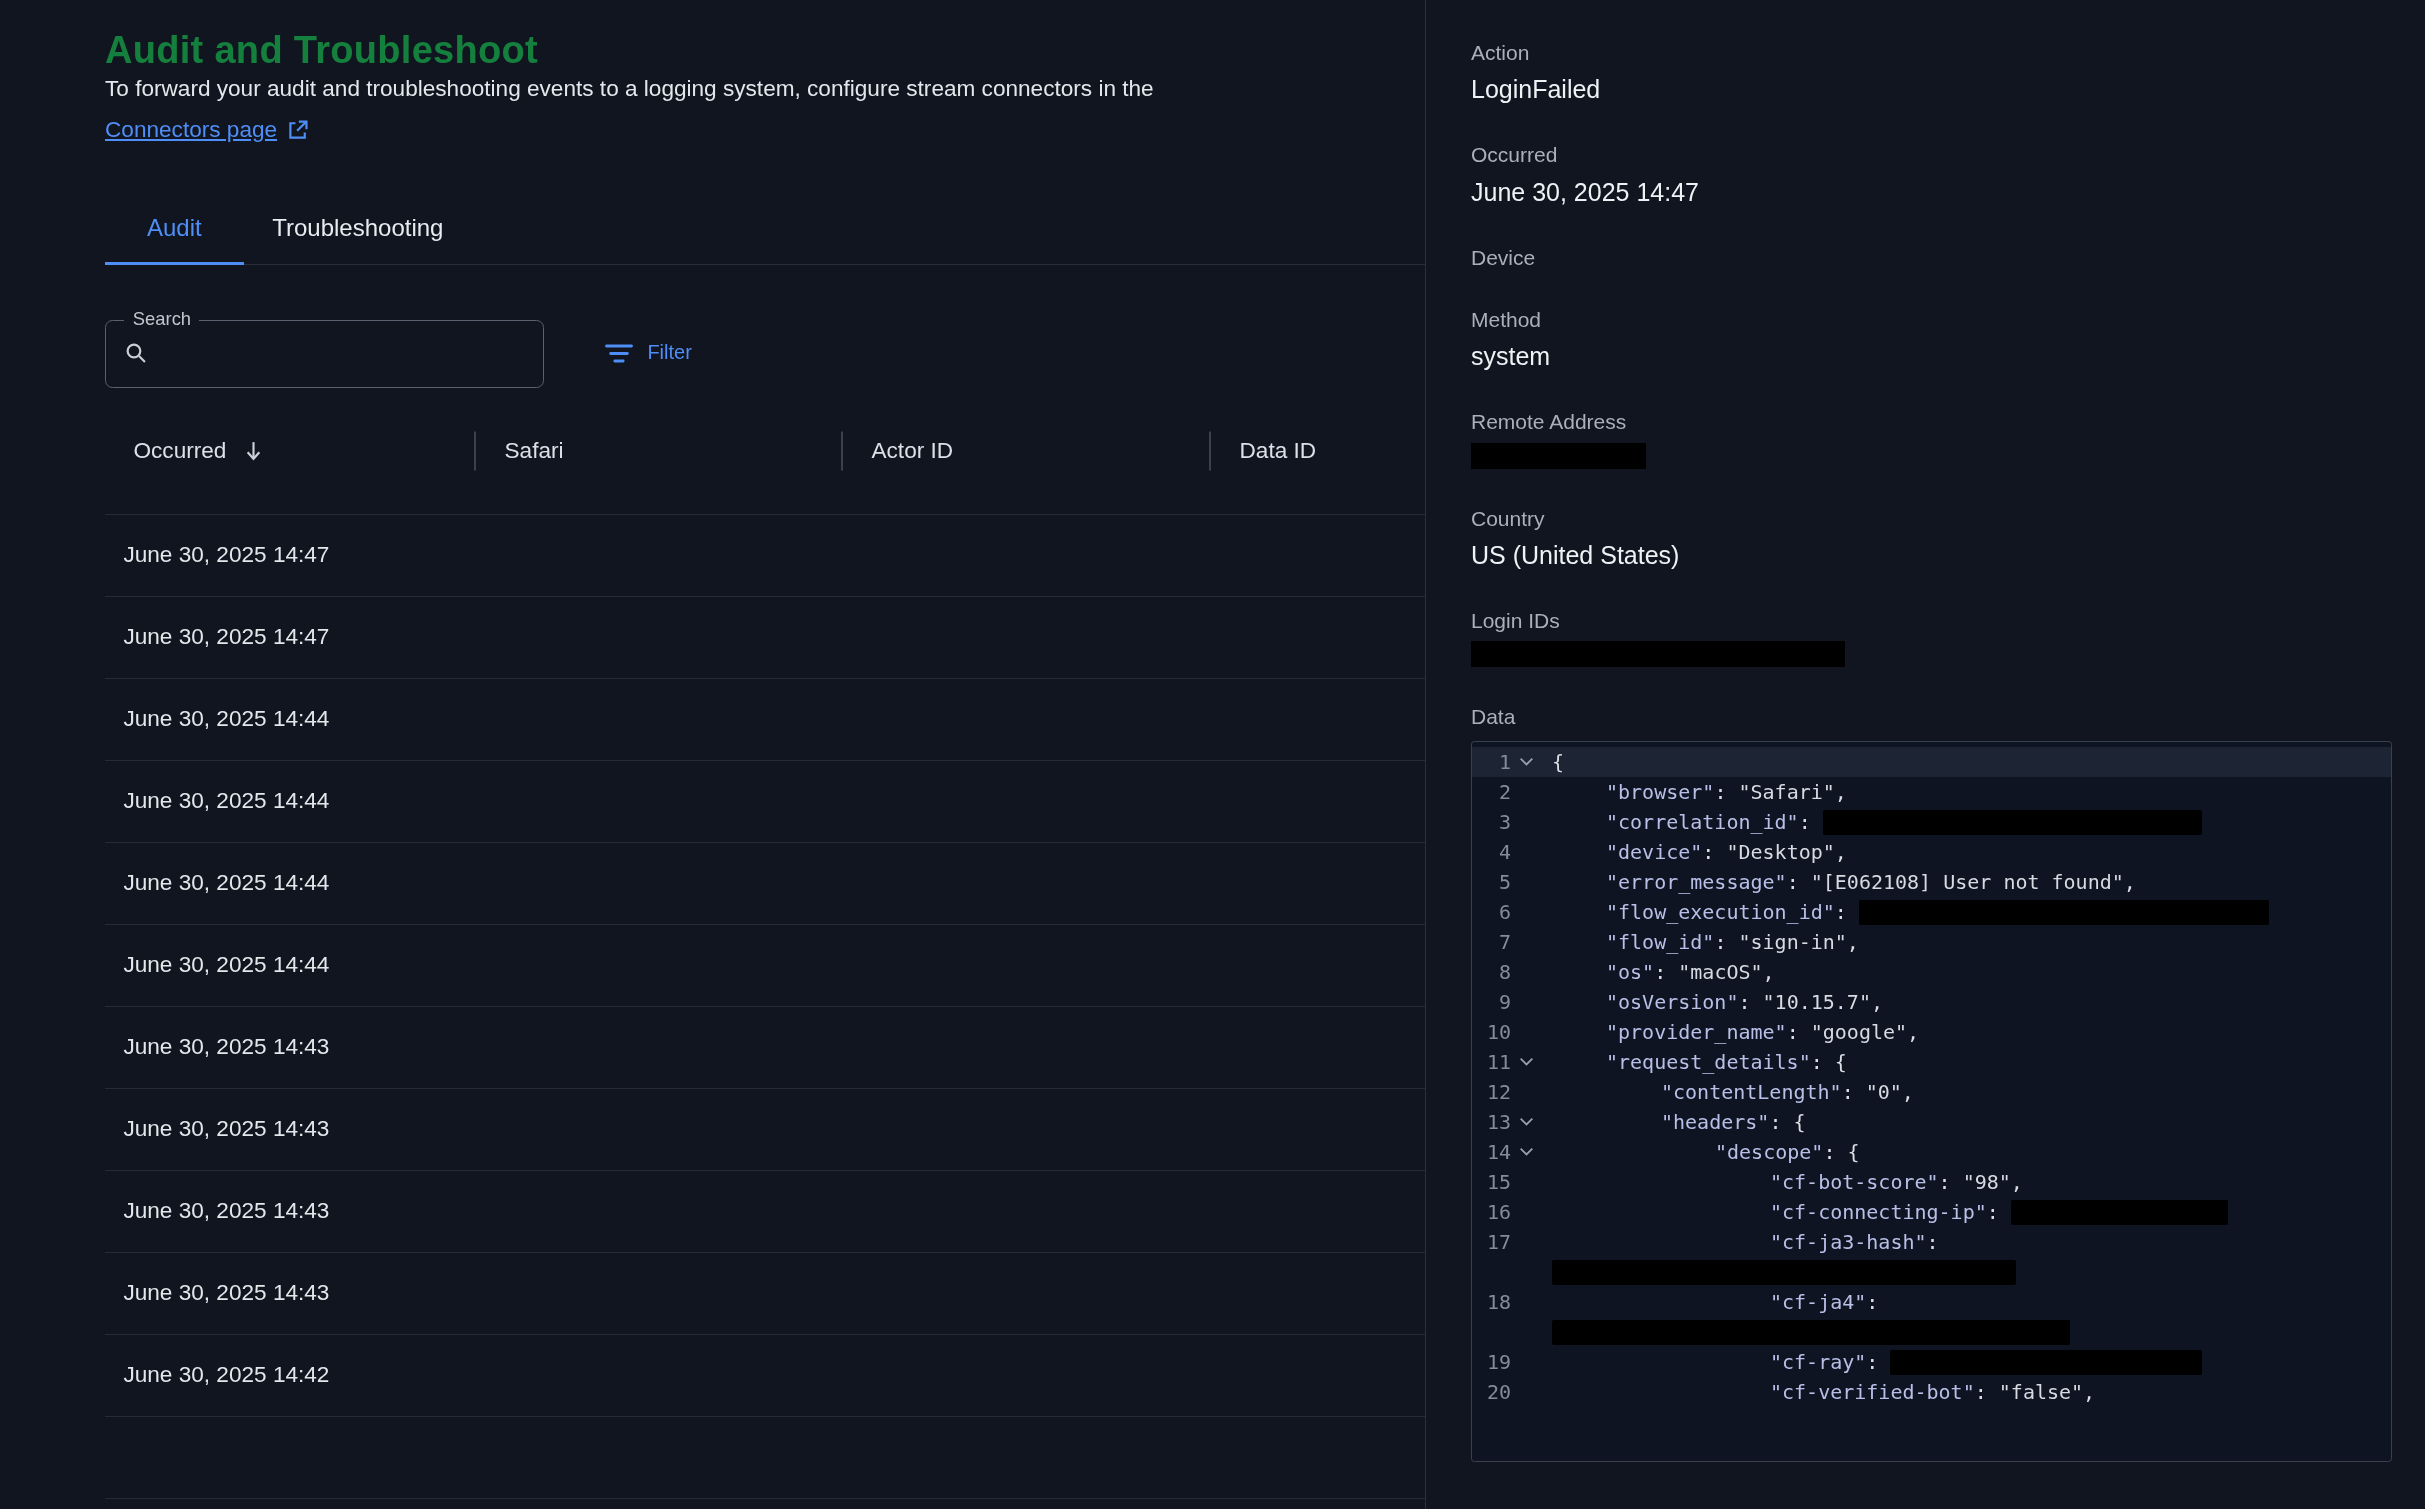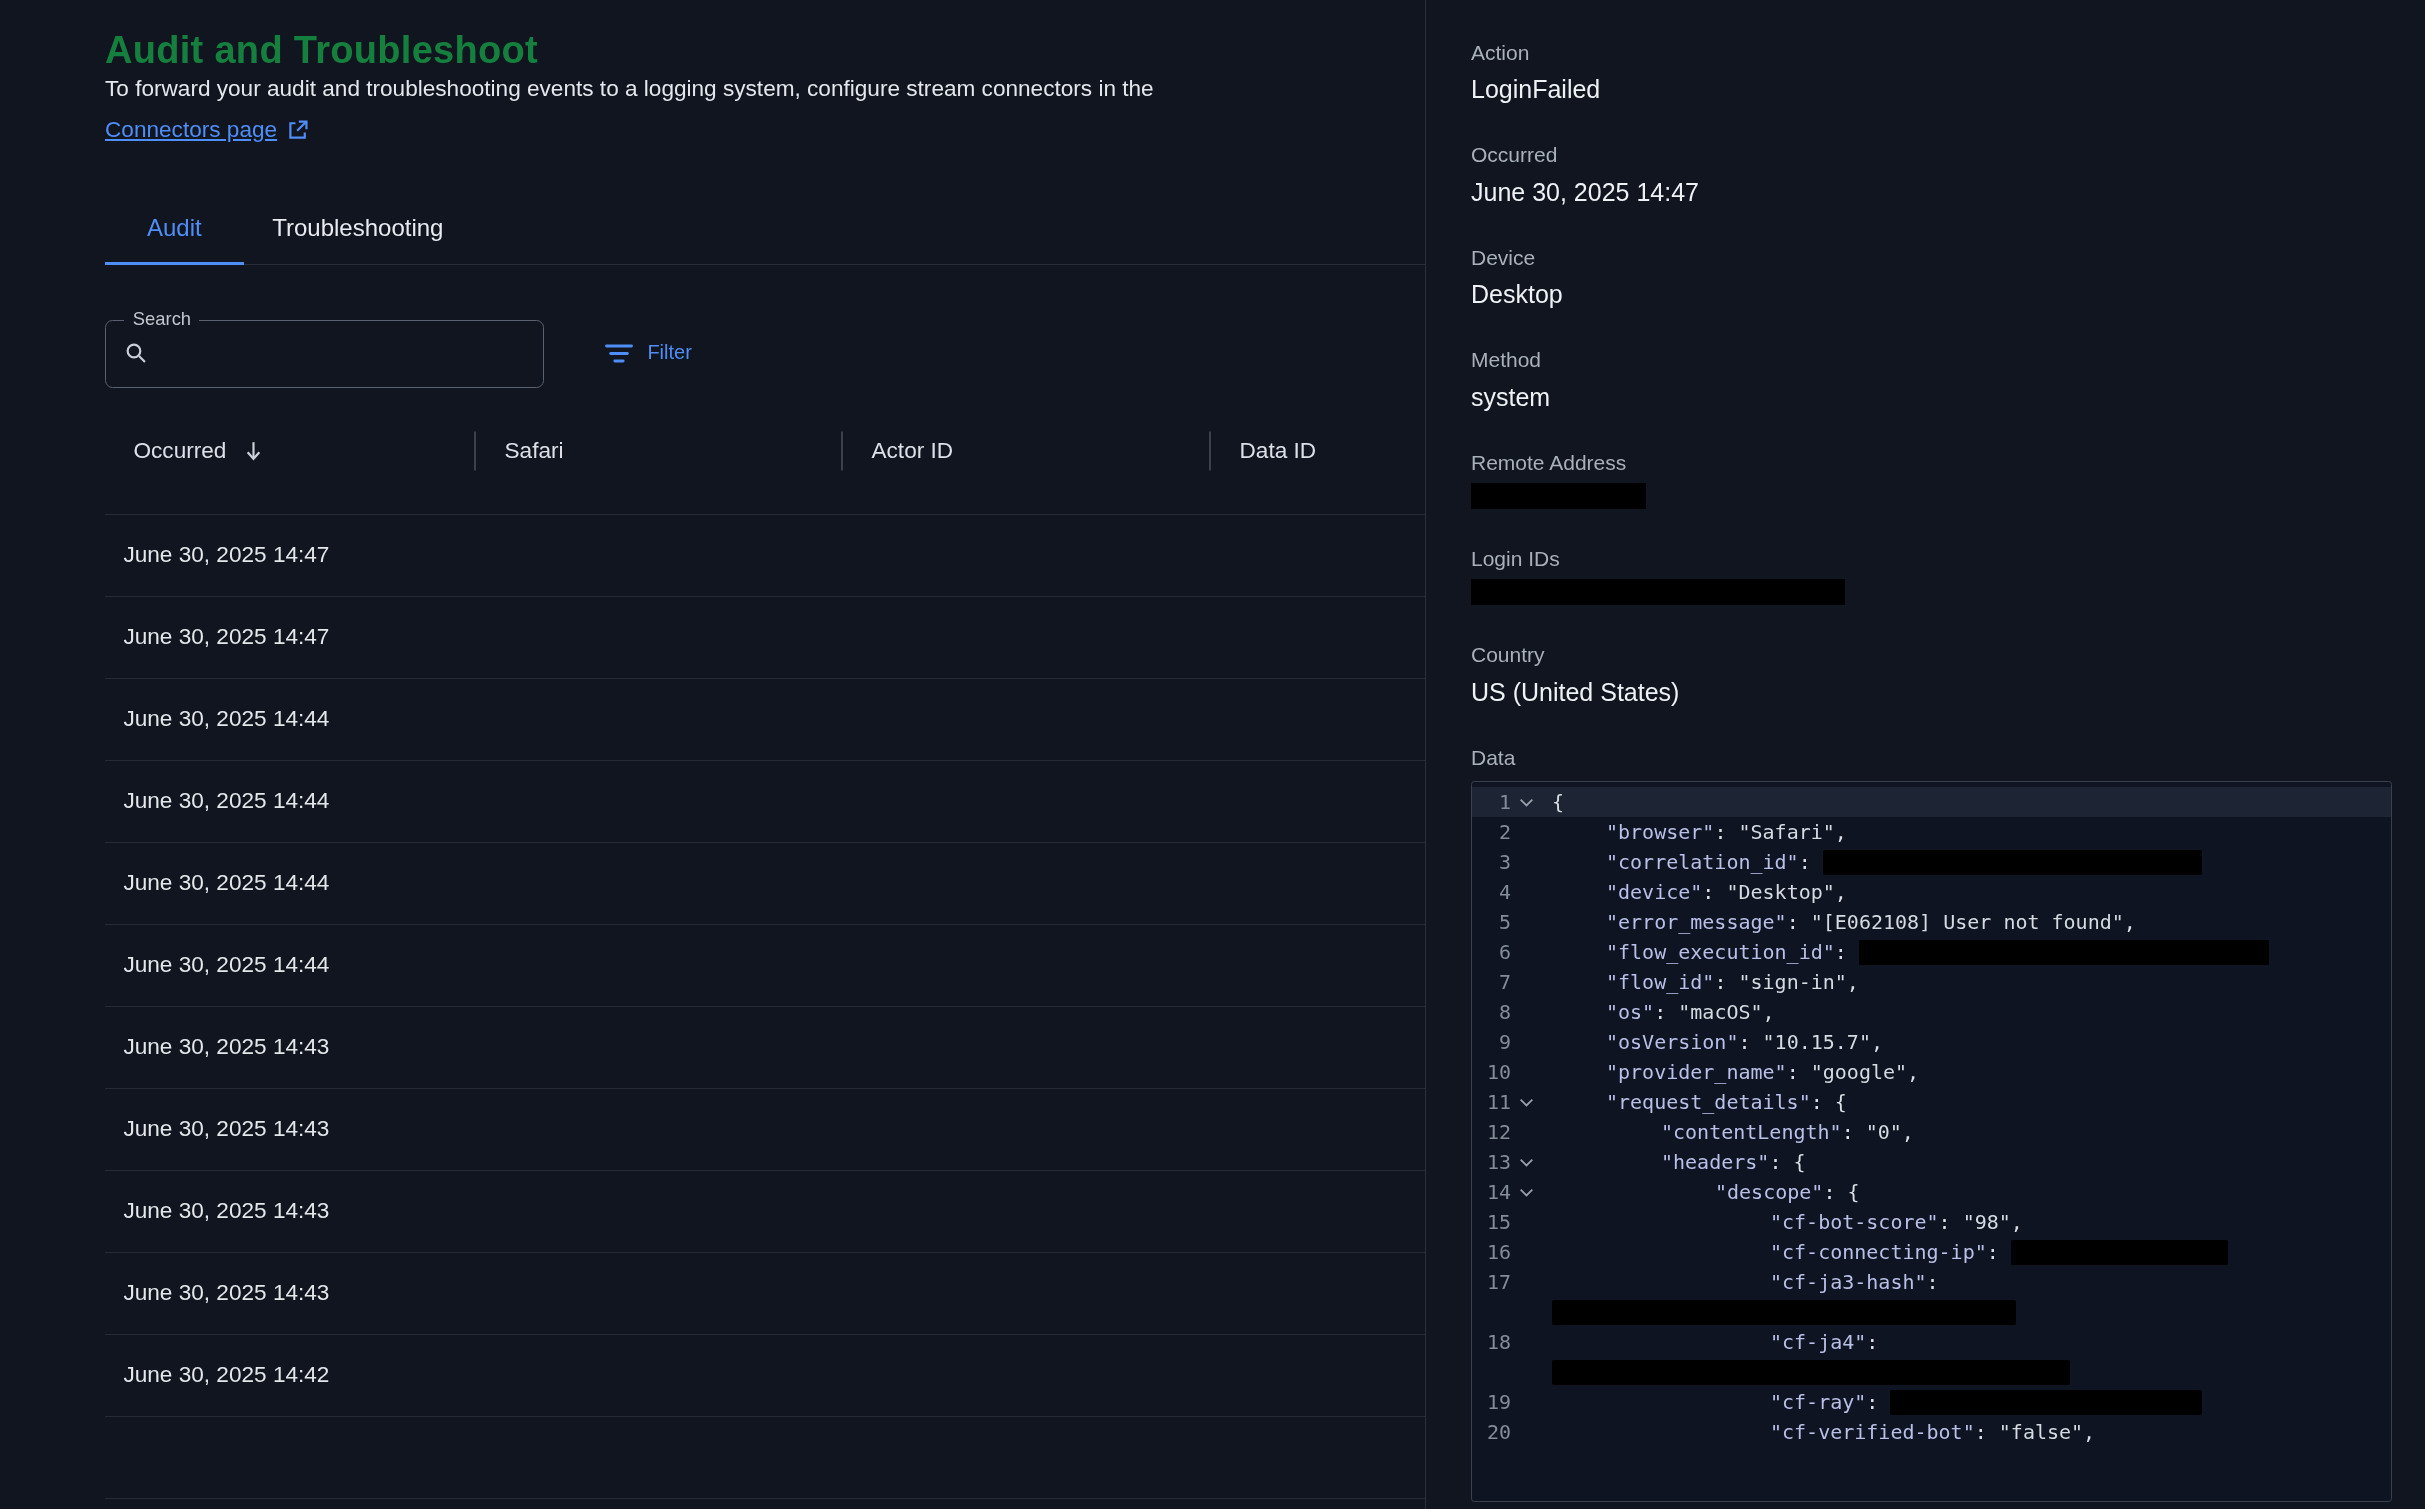--- a/index.html
+++ b/index.html
@@ -160,37 +160,36 @@
         <div class="field">
           <div class="flabel">Action</div>
           <div class="fvalue">LoginFailed</div>
         </div>
         <div class="field">
           <div class="flabel">Occurred</div>
           <div class="fvalue">June 30, 2025 14:47</div>
         </div>
         <div class="field">
           <div class="flabel">Device</div>
-          <div class="fvalue">Desktop</div>
         </div>
         <div class="field">
           <div class="flabel">Method</div>
           <div class="fvalue">system</div>
         </div>
         <div class="field">
           <div class="flabel">Remote Address</div>
           <div class="fredact" style="width: 175px;"></div>
         </div>
         <div class="field">
+          <div class="flabel">Country</div>
+          <div class="fvalue">US (United States)</div>
+        </div>
+        <div class="field">
           <div class="flabel">Login IDs</div>
           <div class="fredact" style="width: 374px;"></div>
-        </div>
-        <div class="field">
-          <div class="flabel">Country</div>
-          <div class="fvalue">US (United States)</div>
         </div>
       </div>
     <div class="data-section">
       <div class="flabel">Data</div>
       <div class="codeblock">
         <div id="code">
             <div class="cl hl">
               <span class="cl-num">1</span>
               <span class="cl-chev">
                 <svg width="15" height="9.2" viewBox="0 0 18 11">

